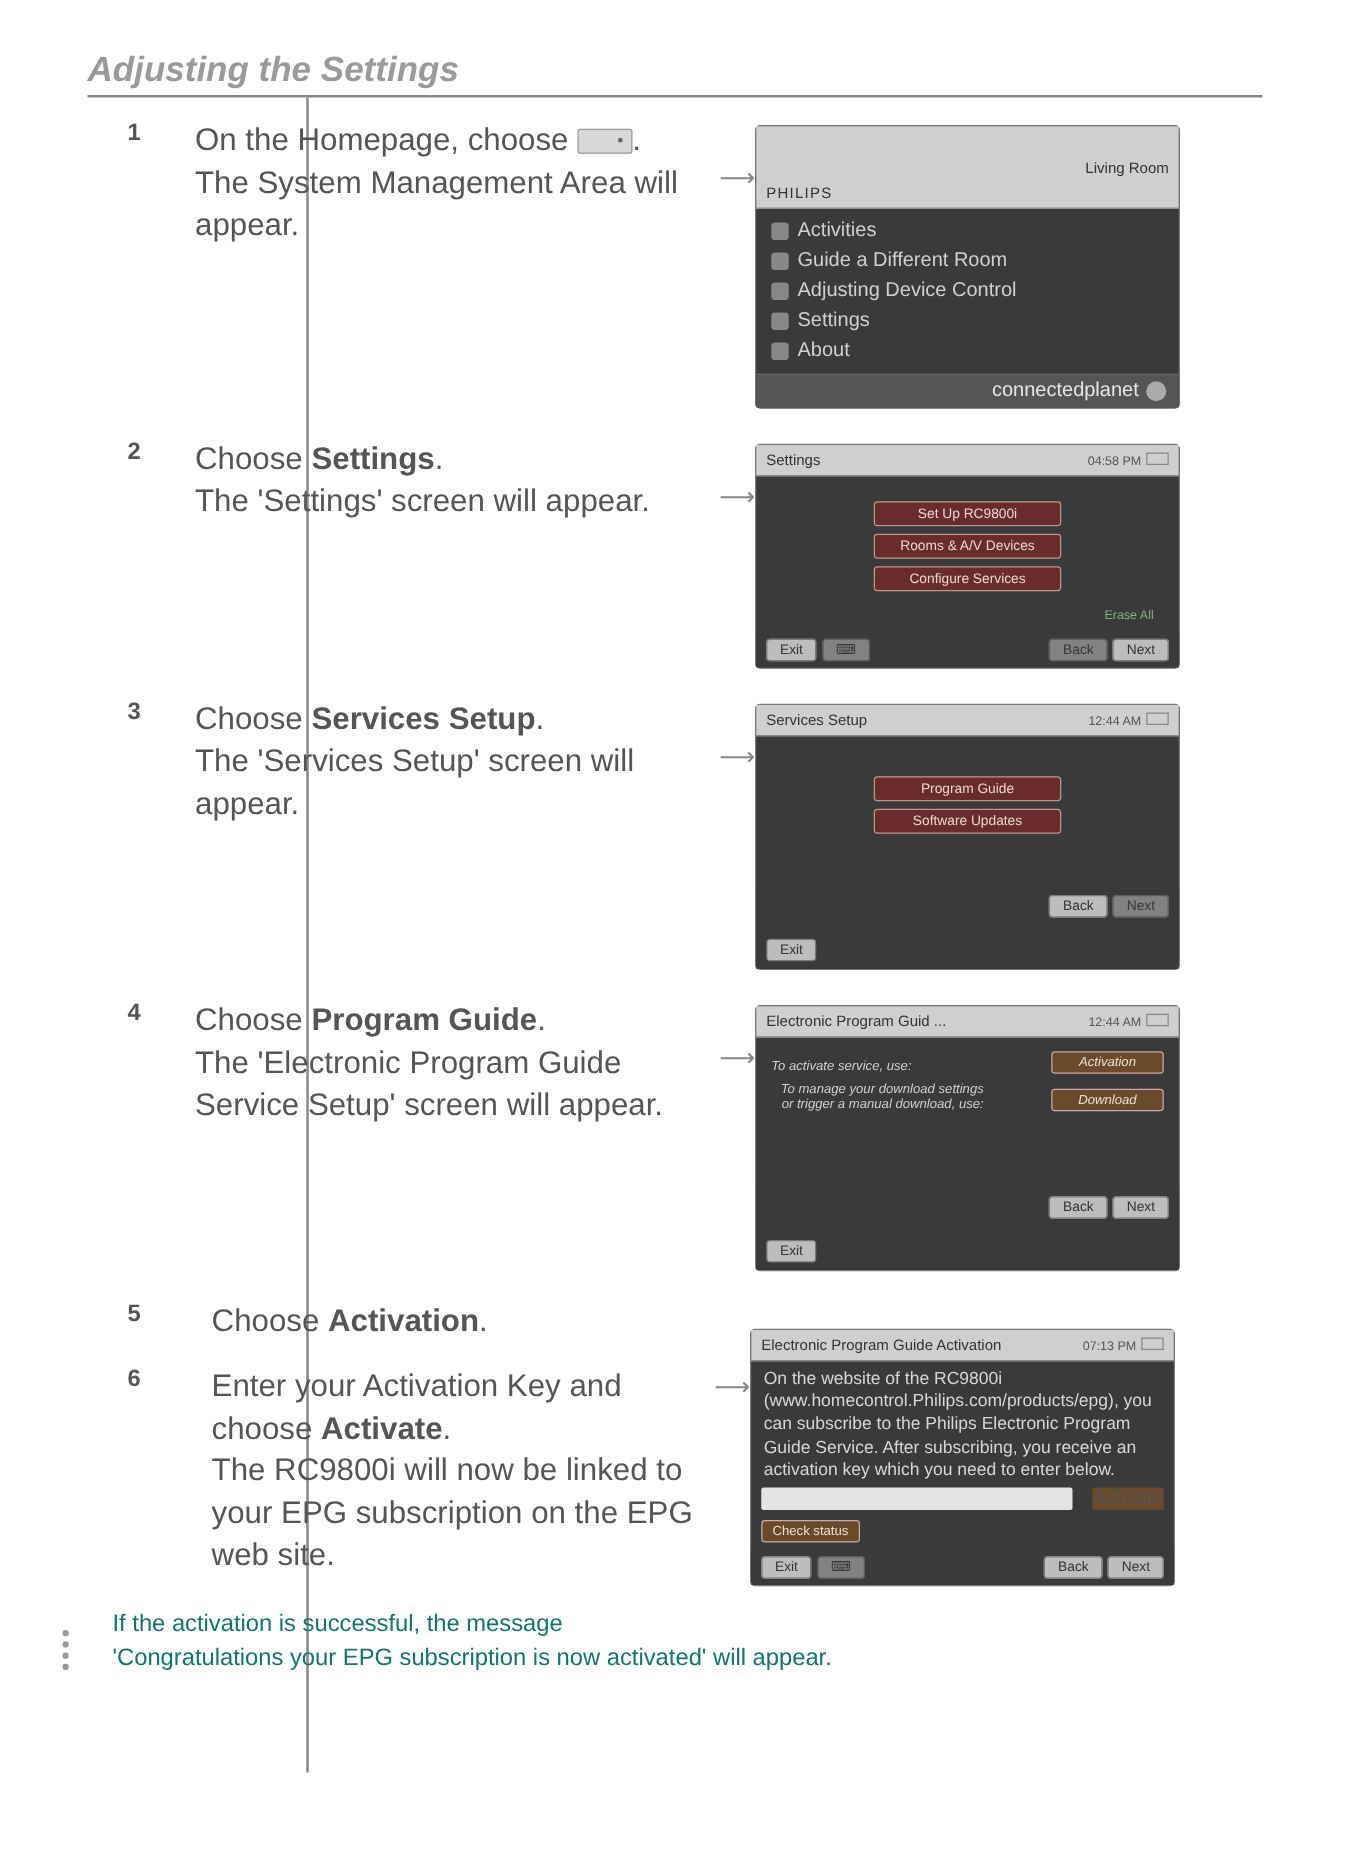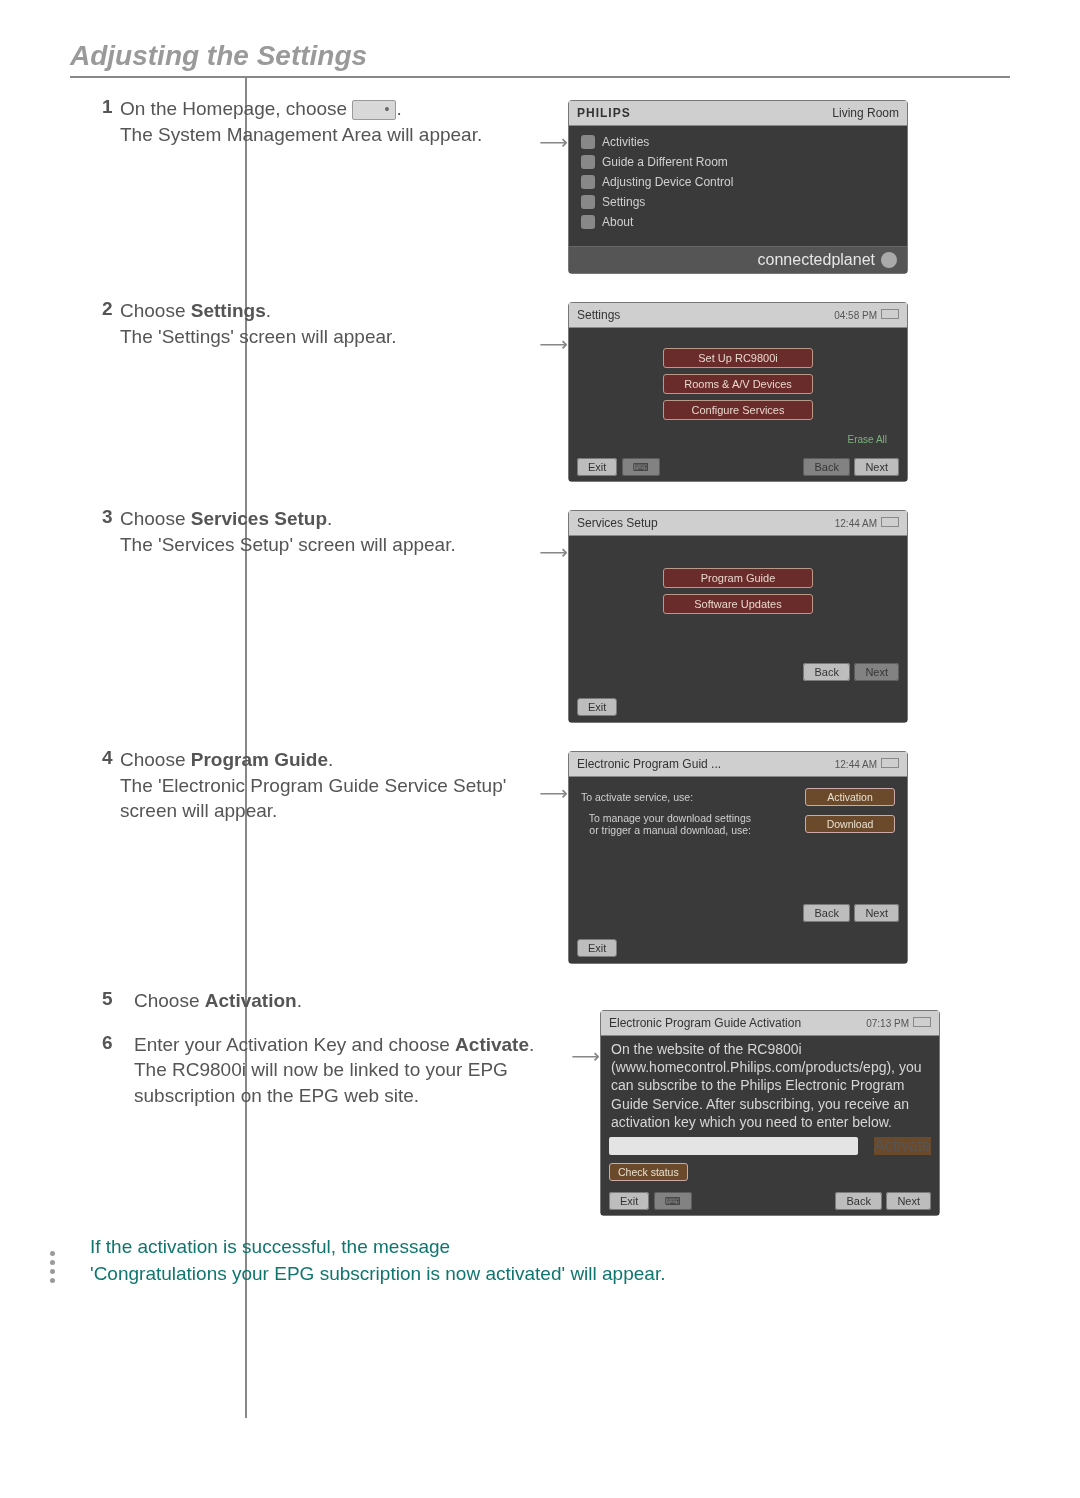--- a/index.html
+++ b/index.html
@@ -6,39 +6,39 @@
   html, body { width: 1080px; height: 1498px; font-family: Arial, Helvetica, sans-serif; background: #fff; color: #555; }
   .page { padding: 40px 70px 30px 70px; }
   .section-title { font-style: italic; font-weight: bold; font-size: 28px; color: #9a9a9a; margin-bottom: 4px; }
   .hr-row { display: flex; align-items: flex-start; }
   .hr-left { width: 175px; border-top: 2px solid #888; }
   .hr-right { flex: 1; border-top: 2px solid #888; }
   .vline { width: 1.5px; background: #888; margin-left: 175px; min-height: 1340px; position: relative; }
   .content { position: absolute; left: 0; top: 0; width: 940px; }
   .wrap { position: relative; }
   .step-num { font-weight: bold; font-size: 19px; width: 18px; color: #555; }
-  .step-text { font-size: 19px; line-height: 1.35; color: #555; width: 410px; }
+  .step-text { font-size: 25px; line-height: 1.35; color: #555; width: 410px; margin-left: 36px; }
   .step-text b { color: #555; }
   .shot { width: 340px; height: auto; border: 1px solid #777; border-radius: 4px; background: #3a3a3a; margin-top: 4px; }
   .shot .header { background: #cfcfcf; color: #333; font-size: 12px; padding: 5px 8px; display: flex; justify-content: space-between; align-items: center; border-bottom: 1px solid #888; }
-  .shot .header .brand { font-weight: 700; letter-spacing: 1px; }
+  .shot .header .brand { font-weight: 400; letter-spacing: 1px; margin-top: 41px; }
   .shot .body { padding: 6px 10px; min-height: 120px; }
-  .shot .menu-item { display: flex; align-items: center; gap: 7px; color: #d0d0d0; font-size: 12px; padding: 3px 2px; }
+  .shot .menu-item { display: flex; align-items: center; gap: 7px; color: #d0d0d0; font-size: 16px; padding: 3px 2px; }
   .shot .menu-item .ico { width: 14px; height: 14px; border-radius: 3px; background: #888; display: inline-block; }
   .shot .cp-bar { background: #555; color: #e6e6e6; font-size: 16px; padding: 4px 10px; display: flex; justify-content: flex-end; align-items: center; gap: 6px; border-top: 1px solid #666; }
   .shot .cp-bar .gear { width: 16px; height: 16px; border-radius: 50%; background: #aaa; }
   .shot .btnrow { display: flex; justify-content: space-between; padding: 6px 8px; background: #3a3a3a; }
   .shot .btn { background: #bdbdbd; border: 1px solid #7a7a7a; border-radius: 3px; font-size: 11px; padding: 2px 10px; color: #333; margin-top: 36px; }
   .shot .btn.dim { opacity: .55; }
   .shot .centerbtns { display: flex; flex-direction: column; gap: 6px; align-items: center; padding: 14px 0; }
   .shot .pill { background: #6a2b2b; border: 1px solid #b98; border-radius: 3px; color: #e8d7cc; font-size: 11px; padding: 3px 12px; min-width: 150px; text-align: center; }
   .shot .time { font-size: 10px; color: #555; }
   .shot .batt { width: 18px; height: 10px; border: 1px solid #888; display:inline-block; margin-left:4px; }
   .shot .green { color: #7fb07f; font-size: 10px; text-align: right; padding-right: 10px; }
-  .shot.epg .row { display:flex; justify-content:space-between; align-items:center; color:#cfcfcf; font-size:10.5px; padding:3px 8px; }
+  .shot.epg .row { display:flex; justify-content:space-between; align-items:flex-end; color:#cfcfcf; font-size:10.5px; padding:3px 8px;font-style:italic; }
   .shot.epg .row .pill2 { background:#6a4a2b; border:1px solid #caa; border-radius:3px; color:#eadfcf; font-size:10.5px; padding:2px 12px; min-width:90px; text-align:center; }
   .shot.epg .desc { color:#d6d6d6; font-size:14px; padding:4px 10px 2px; line-height:1.3; }
   .shot.epg .input { background:#e4e4e4; height:18px; margin:4px 8px; border-radius:2px; }
   .shot.epg .chk { background:#6a4a2b; border:1px solid #caa; border-radius:3px; color:#eadfcf; font-size:10.5px; padding:2px 8px; display:inline-block; margin:4px 8px; }
   .arrow { width: 38px; color: #888; font-size: 20px; text-align: right; padding-top: 34px; }
   .row { display:flex; align-items:flex-start; padding: 18px 0 6px 32px; }
   .bottom-note { font-size: 19px; color:#0f766e; padding: 12px 0 0 20px; line-height:1.4; }
   .sidebar { position:absolute; left:-196px; bottom:4px; display:flex; flex-direction:column; align-items:flex-start; }
   .dots { display:flex; flex-direction:column; gap:4px; margin:6px 0 0 176px; }
   .dots span { width:5px; height:5px; border-radius:50%; background:#9a9a9a; }

